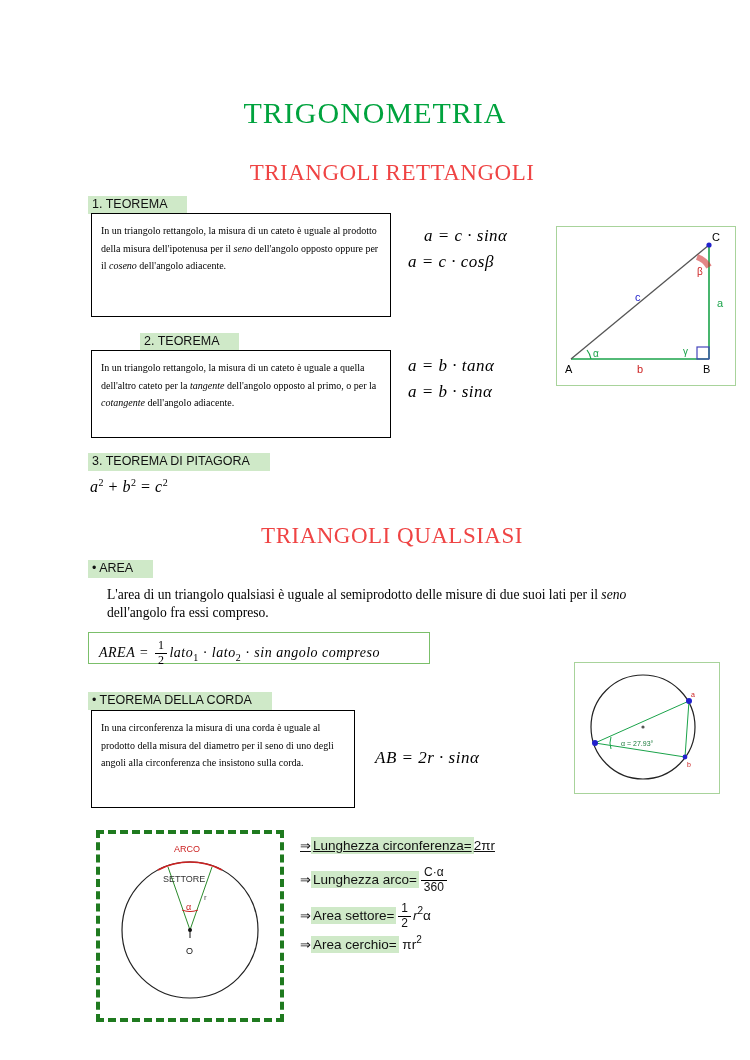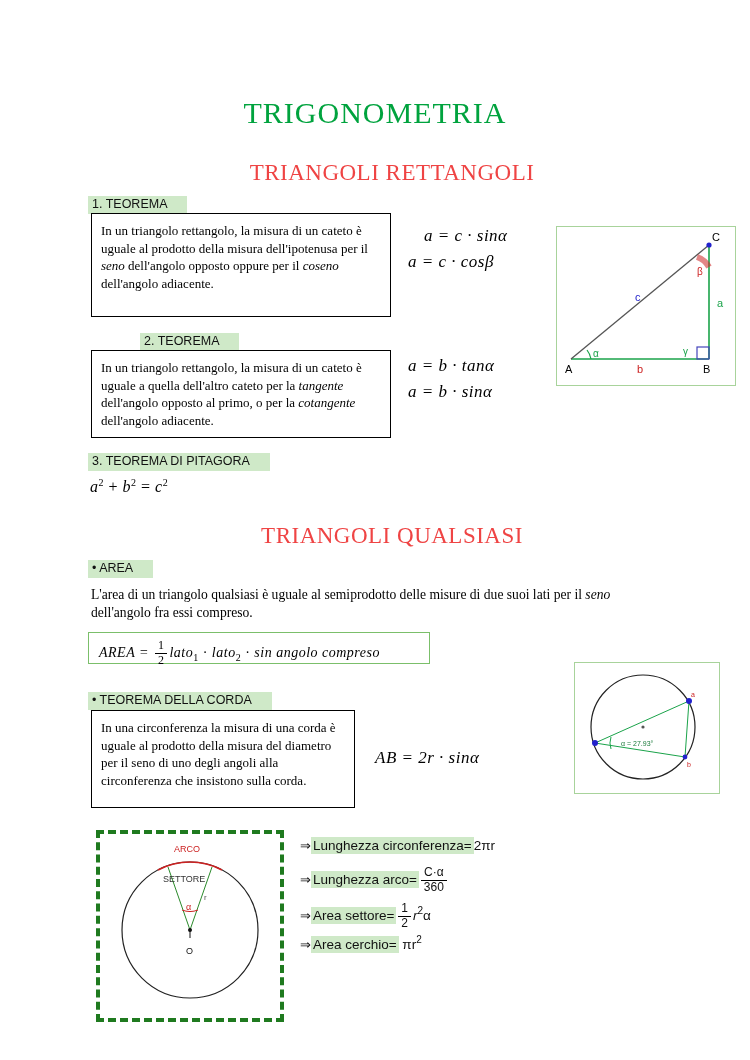--- a/index.html
+++ b/index.html
@@ -59,21 +59,21 @@
   }
 
   
   .box {
     position: absolute;
     border: 1.6px solid #000;
     background: #fff;
     box-sizing: border-box;
     padding: 8px 9px 3px 9px;
     font-family: "Liberation Serif", serif;
-    font-size: 13px;
+    font-size: 10px;
     line-height: 17.5px;
   }
   .box i { font-style: italic; }
 
   
   .formula {
     position: absolute;
     font-family: "Liberation Serif", serif;
     font-style: italic;
     font-size: 17px;
@@ -131,20 +131,21 @@
     background: #cfe9c8;
     padding: 1px 2px;
   }
   .arrow { font-size: 13px; }
 
   .para {
     position: absolute;
     font-family: "Liberation Serif", serif;
     font-size: 13.6px;
     line-height: 18px;
+    margin-left: 16px;
   }
   .para i { font-style: italic; }
 </style>
 </head>
 <body>
 
 <div class="page">
 
   <div class="main-title">TRIGONOMETRIA</div>
 
@@ -260,21 +261,21 @@
       <circle cx="90" cy="96" r="2" fill="#111"></circle>
       <line x1="90" y1="96" x2="90" y2="104" stroke="#111" stroke-width="1"></line>
       <text x="74" y="18" font-family="Liberation Sans, sans-serif" font-size="9" fill="#cc2222">ARCO</text>
       <text x="63" y="48" font-family="Liberation Sans, sans-serif" font-size="9" fill="#333">SETTORE</text>
       <text x="86" y="76" font-family="Liberation Sans, sans-serif" font-size="9" fill="#cc2222">α</text>
       <text x="104" y="66" font-family="Liberation Sans, sans-serif" font-size="8" fill="#555">r</text>
       <text x="86" y="120" font-family="Liberation Sans, sans-serif" font-size="9" fill="#111">O</text>
     </svg>
   </div>
 
-  <div class="list-item" style="top:838px; left:300px;">
+  <div class="list-item" style="top:838px; left:300px;text-decoration:underline;">
     <span class="arrow">⇒</span><span class="hlbg">Lunghezza circonferenza=</span><span>2πr</span>
   </div>
 
   <div class="list-item" style="top:866px; left:300px;">
     <span class="arrow">⇒</span><span class="hlbg">Lunghezza arco=</span><span class="frac"><span class="num">C·α</span><span class="den">360</span></span>
   </div>
 
   <div class="list-item" style="top:902px; left:300px;">
     <span class="arrow">⇒</span><span class="hlbg">Area settore=</span><span class="frac"><span class="num">1</span><span class="den">2</span></span><span style="font-style:italic;">r</span><sup class="sm">2</sup><span>α</span>
   </div>

